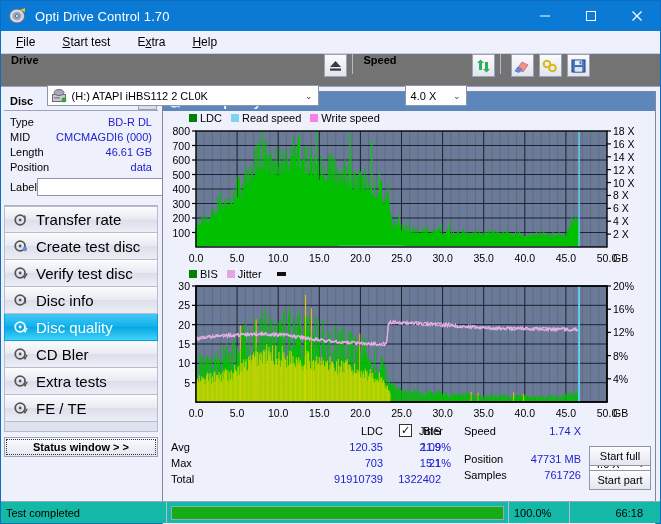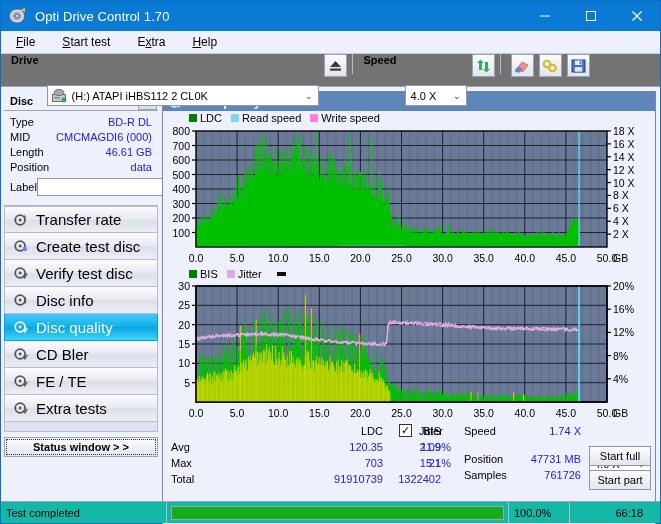--- a/index.html
+++ b/index.html
@@ -371,31 +371,31 @@
           <span>CD Bler</span>
         </div>
         <div class="navitem">
           <span class="nav-ico">
             <svg width="14" height="14" viewBox="0 0 16 16">
                 <circle cx="7" cy="8" r="5.6" fill="none" stroke="#555" stroke-width="2"></circle>
                 <circle cx="7" cy="8" r="1.6" fill="#555"></circle>
                 <path d="M10.5 11 L12.5 13.5 L15 9" fill="none" stroke="#555" stroke-width="1.6"></path>
               </svg>
           </span>
-          <span>FE / TE</span>
+          <span>Extra tests</span>
         </div>
         <div class="navitem">
           <span class="nav-ico">
             <svg width="14" height="14" viewBox="0 0 16 16">
                 <circle cx="7" cy="8" r="5.6" fill="none" stroke="#555" stroke-width="2"></circle>
                 <circle cx="7" cy="8" r="1.6" fill="#555"></circle>
                 <path d="M10.5 11 L12.5 13.5 L15 9" fill="none" stroke="#555" stroke-width="1.6"></path>
               </svg>
           </span>
-          <span>Extra tests</span>
+          <span>FE / TE</span>
         </div>
         <div class="nav-gap"></div>
       </div>
 
       <div class="statuswin">Status window &gt; &gt;</div>
     </div>
 
     <div class="maincol">
 
       <div class="main-head">

